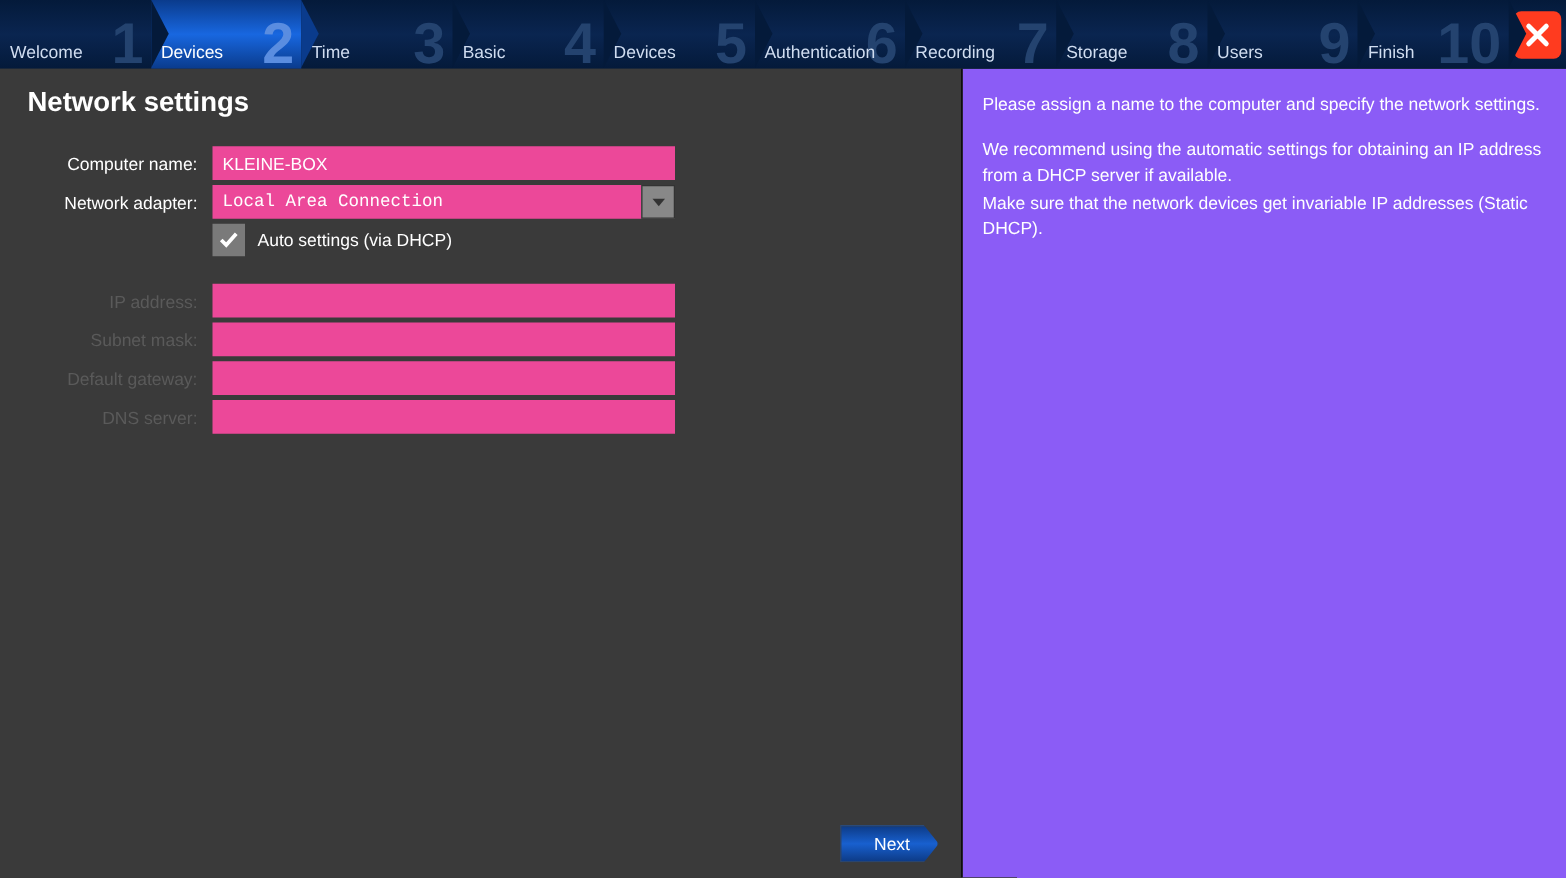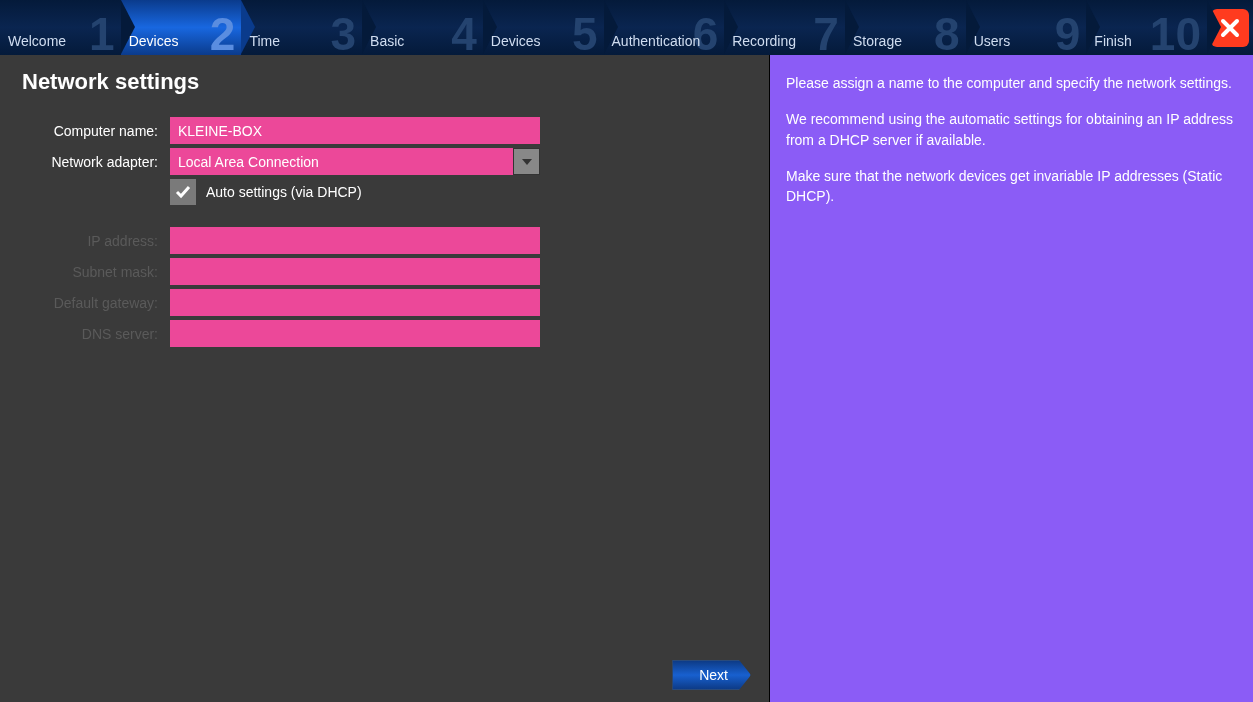--- a/index.html
+++ b/index.html
@@ -136,20 +136,21 @@
   input.txt.disabled { color: #888; }
 
   .select-wrap {
     display: flex;
   }
   .select-box {
     flex: 1;
     display: flex;
     align-items: center;
     cursor: pointer;
+    font-family: Liberation Mono, monospace;
   }
   .select-btn {
     width: 27px; height: 27px;
     background: #888;
     border: 1px solid #333;
     display:flex; align-items:center; justify-content:center;
     cursor: pointer;
   }
 
   .check-row {
@@ -277,16 +278,16 @@
       <input class="txt disabled" type="text" disabled="" value="" style="">
     </div>
 
     <div class="next-btn">
       <span>Next</span>
     </div>
   </div>
 
   <div class="panel-right">
     <p>Please assign a name to the computer and specify the network settings.</p>
-    <p style="margin-bottom:16px;">We recommend using the automatic settings for obtaining an IP address from a DHCP server if available.</p>
+    <p style="margin-bottom:2px;">We recommend using the automatic settings for obtaining an IP address from a DHCP server if available.</p>
     <p>Make sure that the network devices get invariable IP addresses (Static DHCP).</p>
   </div>
 </div>
 
 </body></html>

